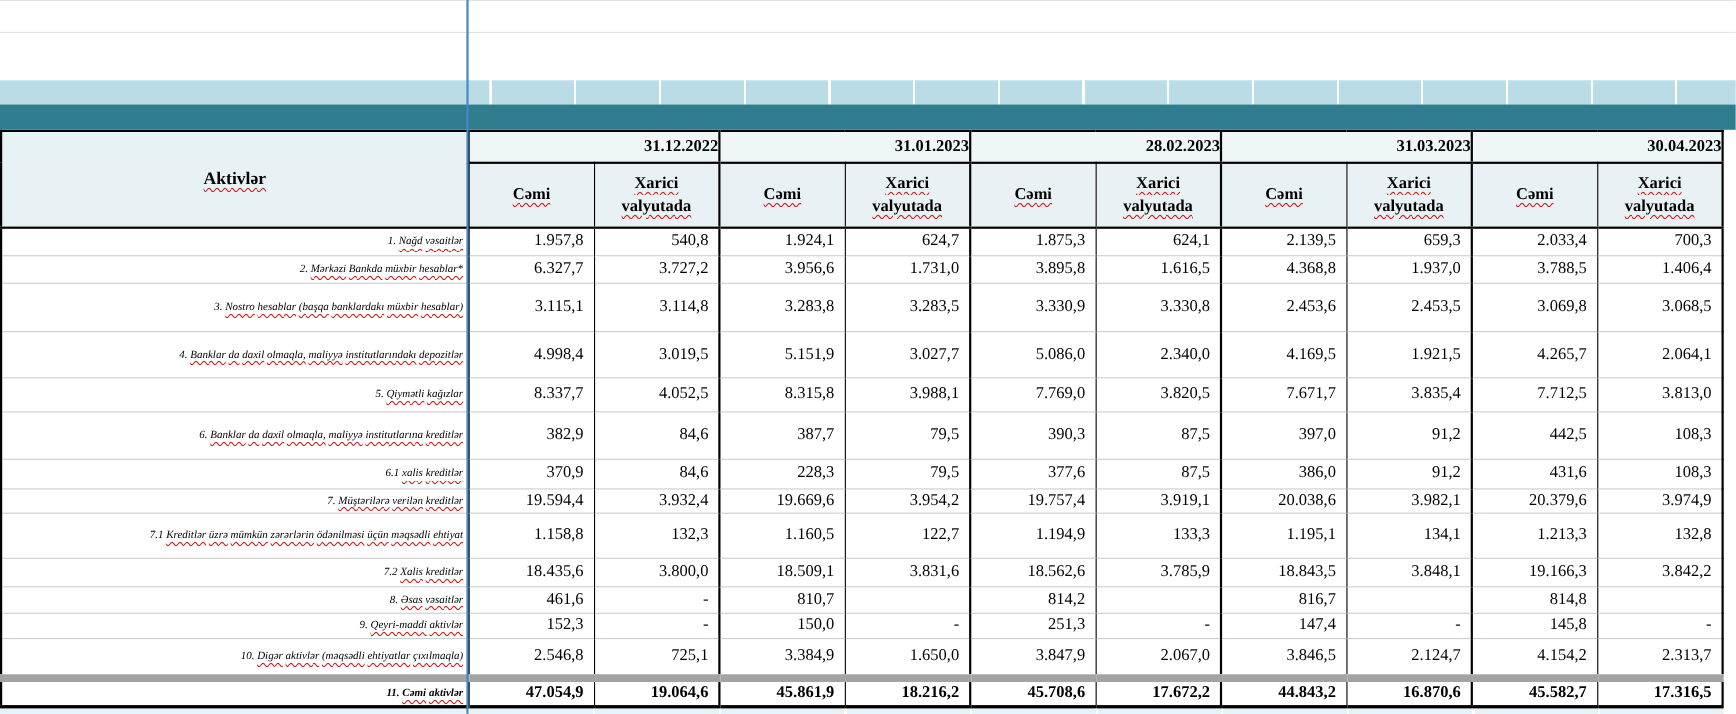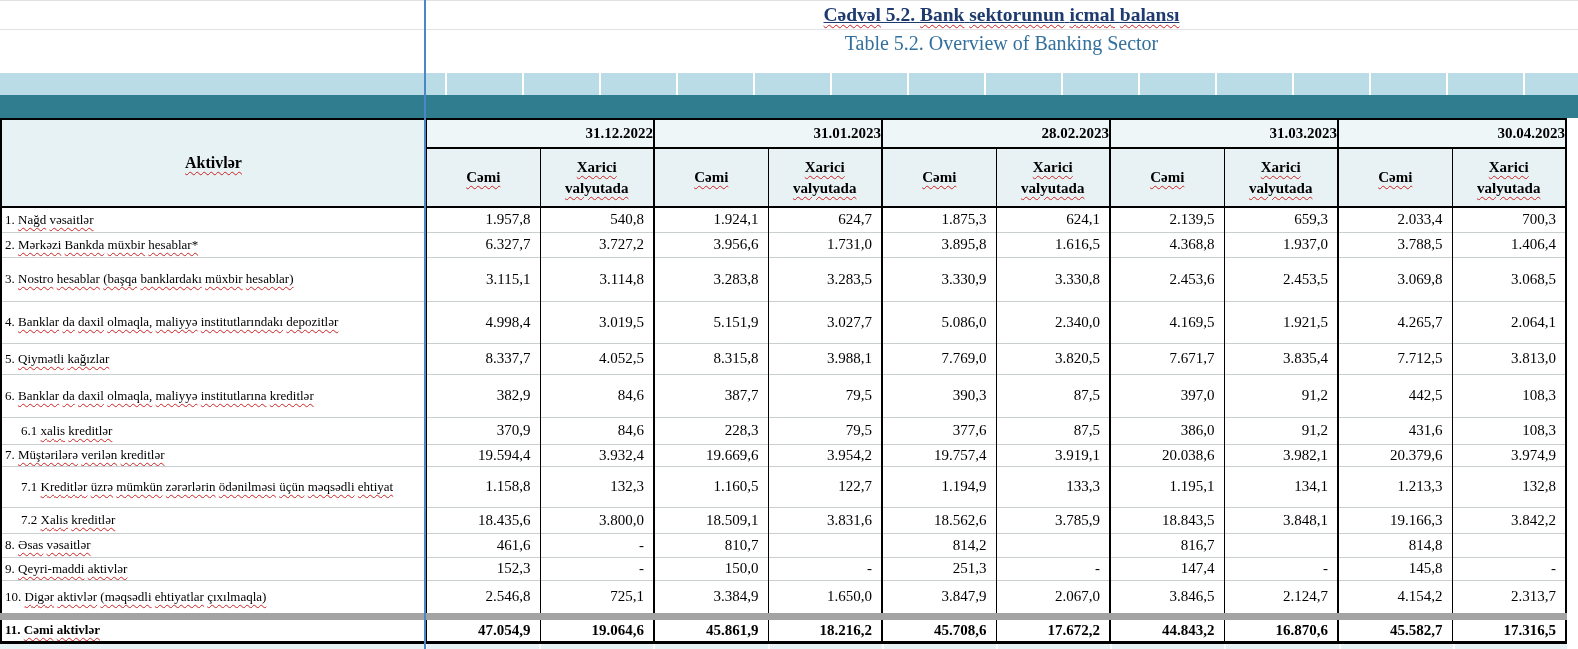--- a/index.html
+++ b/index.html
@@ -37,43 +37,39 @@
 
   .corner   { background:#e7f2f5; border-right:2px solid #000; border-bottom:2px solid #000;
               font-size:16px; font-weight:bold; text-align:center; }
   .hdr-date { background:#eef6f8; border-left:2px solid #000; border-bottom:2px solid #000;
               font-size:15px; font-weight:bold; text-align:right; }
   .hdr-sub  { background:#e8f2f5; border-left:1px solid #000; border-bottom:2px solid #000;
               font-size:15px; font-weight:bold; text-align:center; line-height:1.4; padding:2px 6px; }
   .hdr-sub.gs { border-left-width:2px; }
 
   td.label { border-right:2px solid #000; border-top:1px solid #c9ced1;
-             font-size:13px; text-align:left; padding-left:3px; padding-right:4px; }
+             font-size:10px; text-align:right; padding-left:3px; padding-right:4px;font-style:italic; }
   td.indent { padding-left:19px; }
   td.num { border-left:1px solid #000; border-top:1px solid #c9ced1;
            font-size:15px; text-align:right; padding-right:9px; }
   td.num.gs { border-left-width:2px; }
   tr.total td { border-top:7px solid #a3a3a3; border-bottom:3px solid #000; font-weight:bold; }
 
   
   .wavy { text-decoration-line:underline; text-decoration-style:wavy;
           text-decoration-color:#cc2222; text-decoration-thickness:1px; text-underline-offset:3px; }
 </style>
 </head>
 <body>
 
 <div id="stage">
 
   <div class="hline" style="top:0"></div>
   <div class="hline" style="top:29px"></div>
 
-  <div id="title-wrap">
-    <div class="t-az sq"><span class="wavy">Cədvəl</span> 5.2. <span class="wavy">Bank</span> <span class="wavy">sektorunun</span> <span class="wavy">icmal</span> <span class="wavy">balansı</span></div>
-    <div class="t-en">Table 5.2. Overview of Banking Sector</div>
-  </div>
 
   <div class="band-light-left"></div>
   <div class="band-light-right"></div>
   <div class="band-teal"></div>
   <div class="band-bottom-left"></div>
   <div class="band-bottom-right"></div>
 
   <table>
     <colgroup>
       <col class="c-label">

